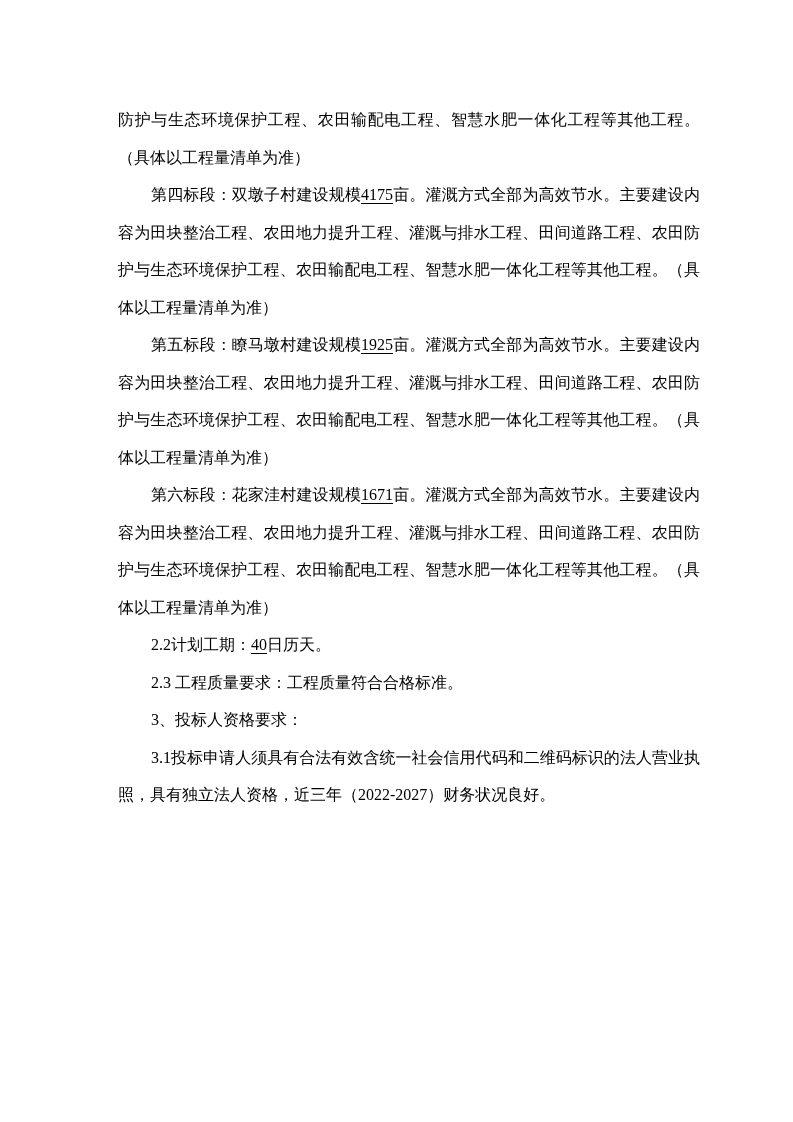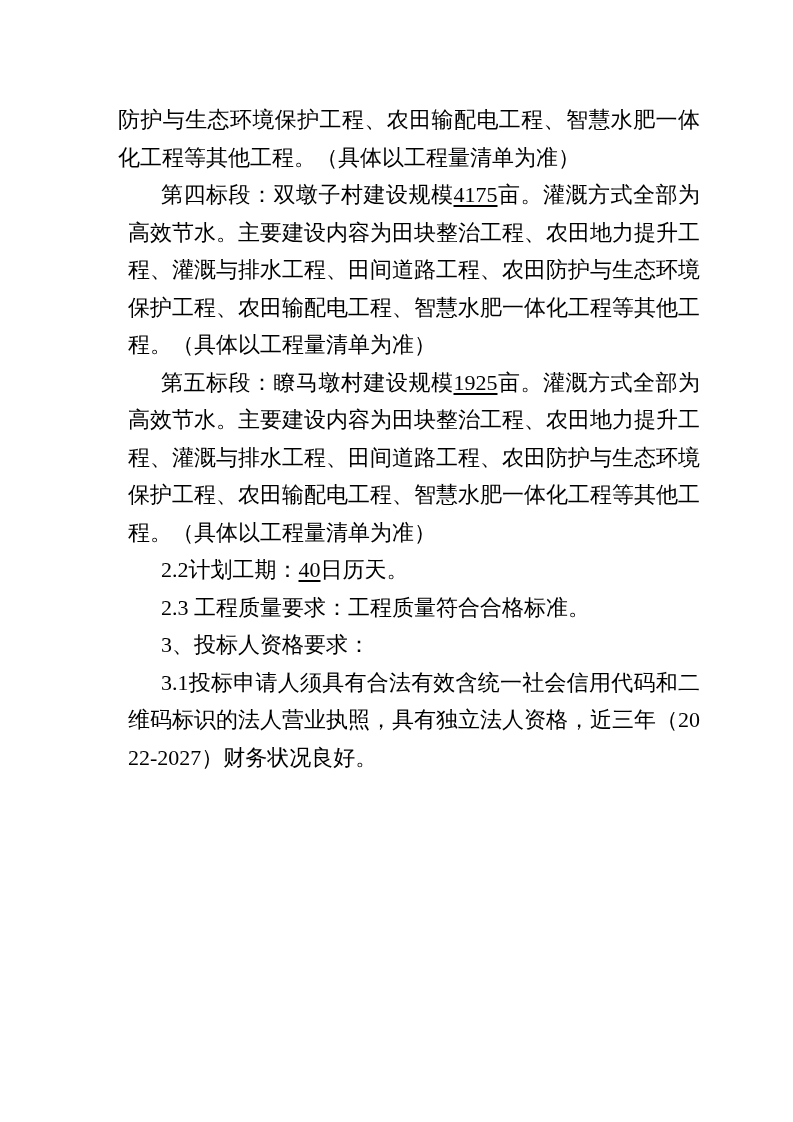--- a/index.html
+++ b/index.html
@@ -8,53 +8,53 @@
     background: #ffffff;
   }
   .page {
     position: relative;
     width: 793px;
     height: 1020px;
     background: #ffffff;
     box-sizing: border-box;
     padding: 101px 93px 0 118px;
     font-family: "Liberation Serif", "DejaVu Serif", serif;
-    font-size: 22px;
+    font-size: 16px;
     line-height: 37.5px;
     color: #000000;
     overflow: hidden;
   }
   .para {
     margin: 0;
     text-align: justify;
     word-break: break-all;
   }
   .para.indent {
     text-indent: 33px;
-    margin-left: 10px;
   }
   .u {
     text-decoration: underline;
     text-underline-offset: 3px;
   }
   .b {
     font-weight: normal;
   }
 </style>
 </head>
 <body>
 
 <div class="page">
 
   <p class="para"><span>防护与生态环境保护工程、农田输配电工程、智慧水肥一体化工程等其他工程。（具体以工程量清单为准）</span></p>
 
   <p class="para indent"><span>第四标段：双墩子村建设规模</span><span class="u">4175</span><span>亩。灌溉方式全部为高效节水。主要建设内容为田块整治工程、农田地力提升工程、灌溉与排水工程、田间道路工程、农田防护与生态环境保护工程、农田输配电工程、智慧水肥一体化工程等其他工程。（具体以工程量清单为准）</span></p>
 
   <p class="para indent"><span>第五标段：瞭马墩村建设规模</span><span class="u">1925</span><span>亩。灌溉方式全部为高效节水。主要建设内容为田块整治工程、农田地力提升工程、灌溉与排水工程、田间道路工程、农田防护与生态环境保护工程、农田输配电工程、智慧水肥一体化工程等其他工程。（具体以工程量清单为准）</span></p>
 
+  <p class="para indent"><span>第六标段：花家洼村建设规模</span><span class="u">1671</span><span>亩。灌溉方式全部为高效节水。主要建设内容为田块整治工程、农田地力提升工程、灌溉与排水工程、田间道路工程、农田防护与生态环境保护工程、农田输配电工程、智慧水肥一体化工程等其他工程。（具体以工程量清单为准）</span></p>
 
   <p class="para indent"><span>2.2计划工期：</span><span class="u">40</span><span>日历天。</span></p>
 
   <p class="para indent"><span>2.3 工程质量要求：工程质量符合合格标准。</span></p>
 
   <p class="para indent"><span class="b">3、投标人资格要求：</span></p>
 
   <p class="para indent"><span>3.1投标申请人须具有合法有效含统一社会信用代码和二维码标识的法人营业执照，具有独立法人资格，近三年（2022-2027）财务状况良好。</span></p>
 
 

